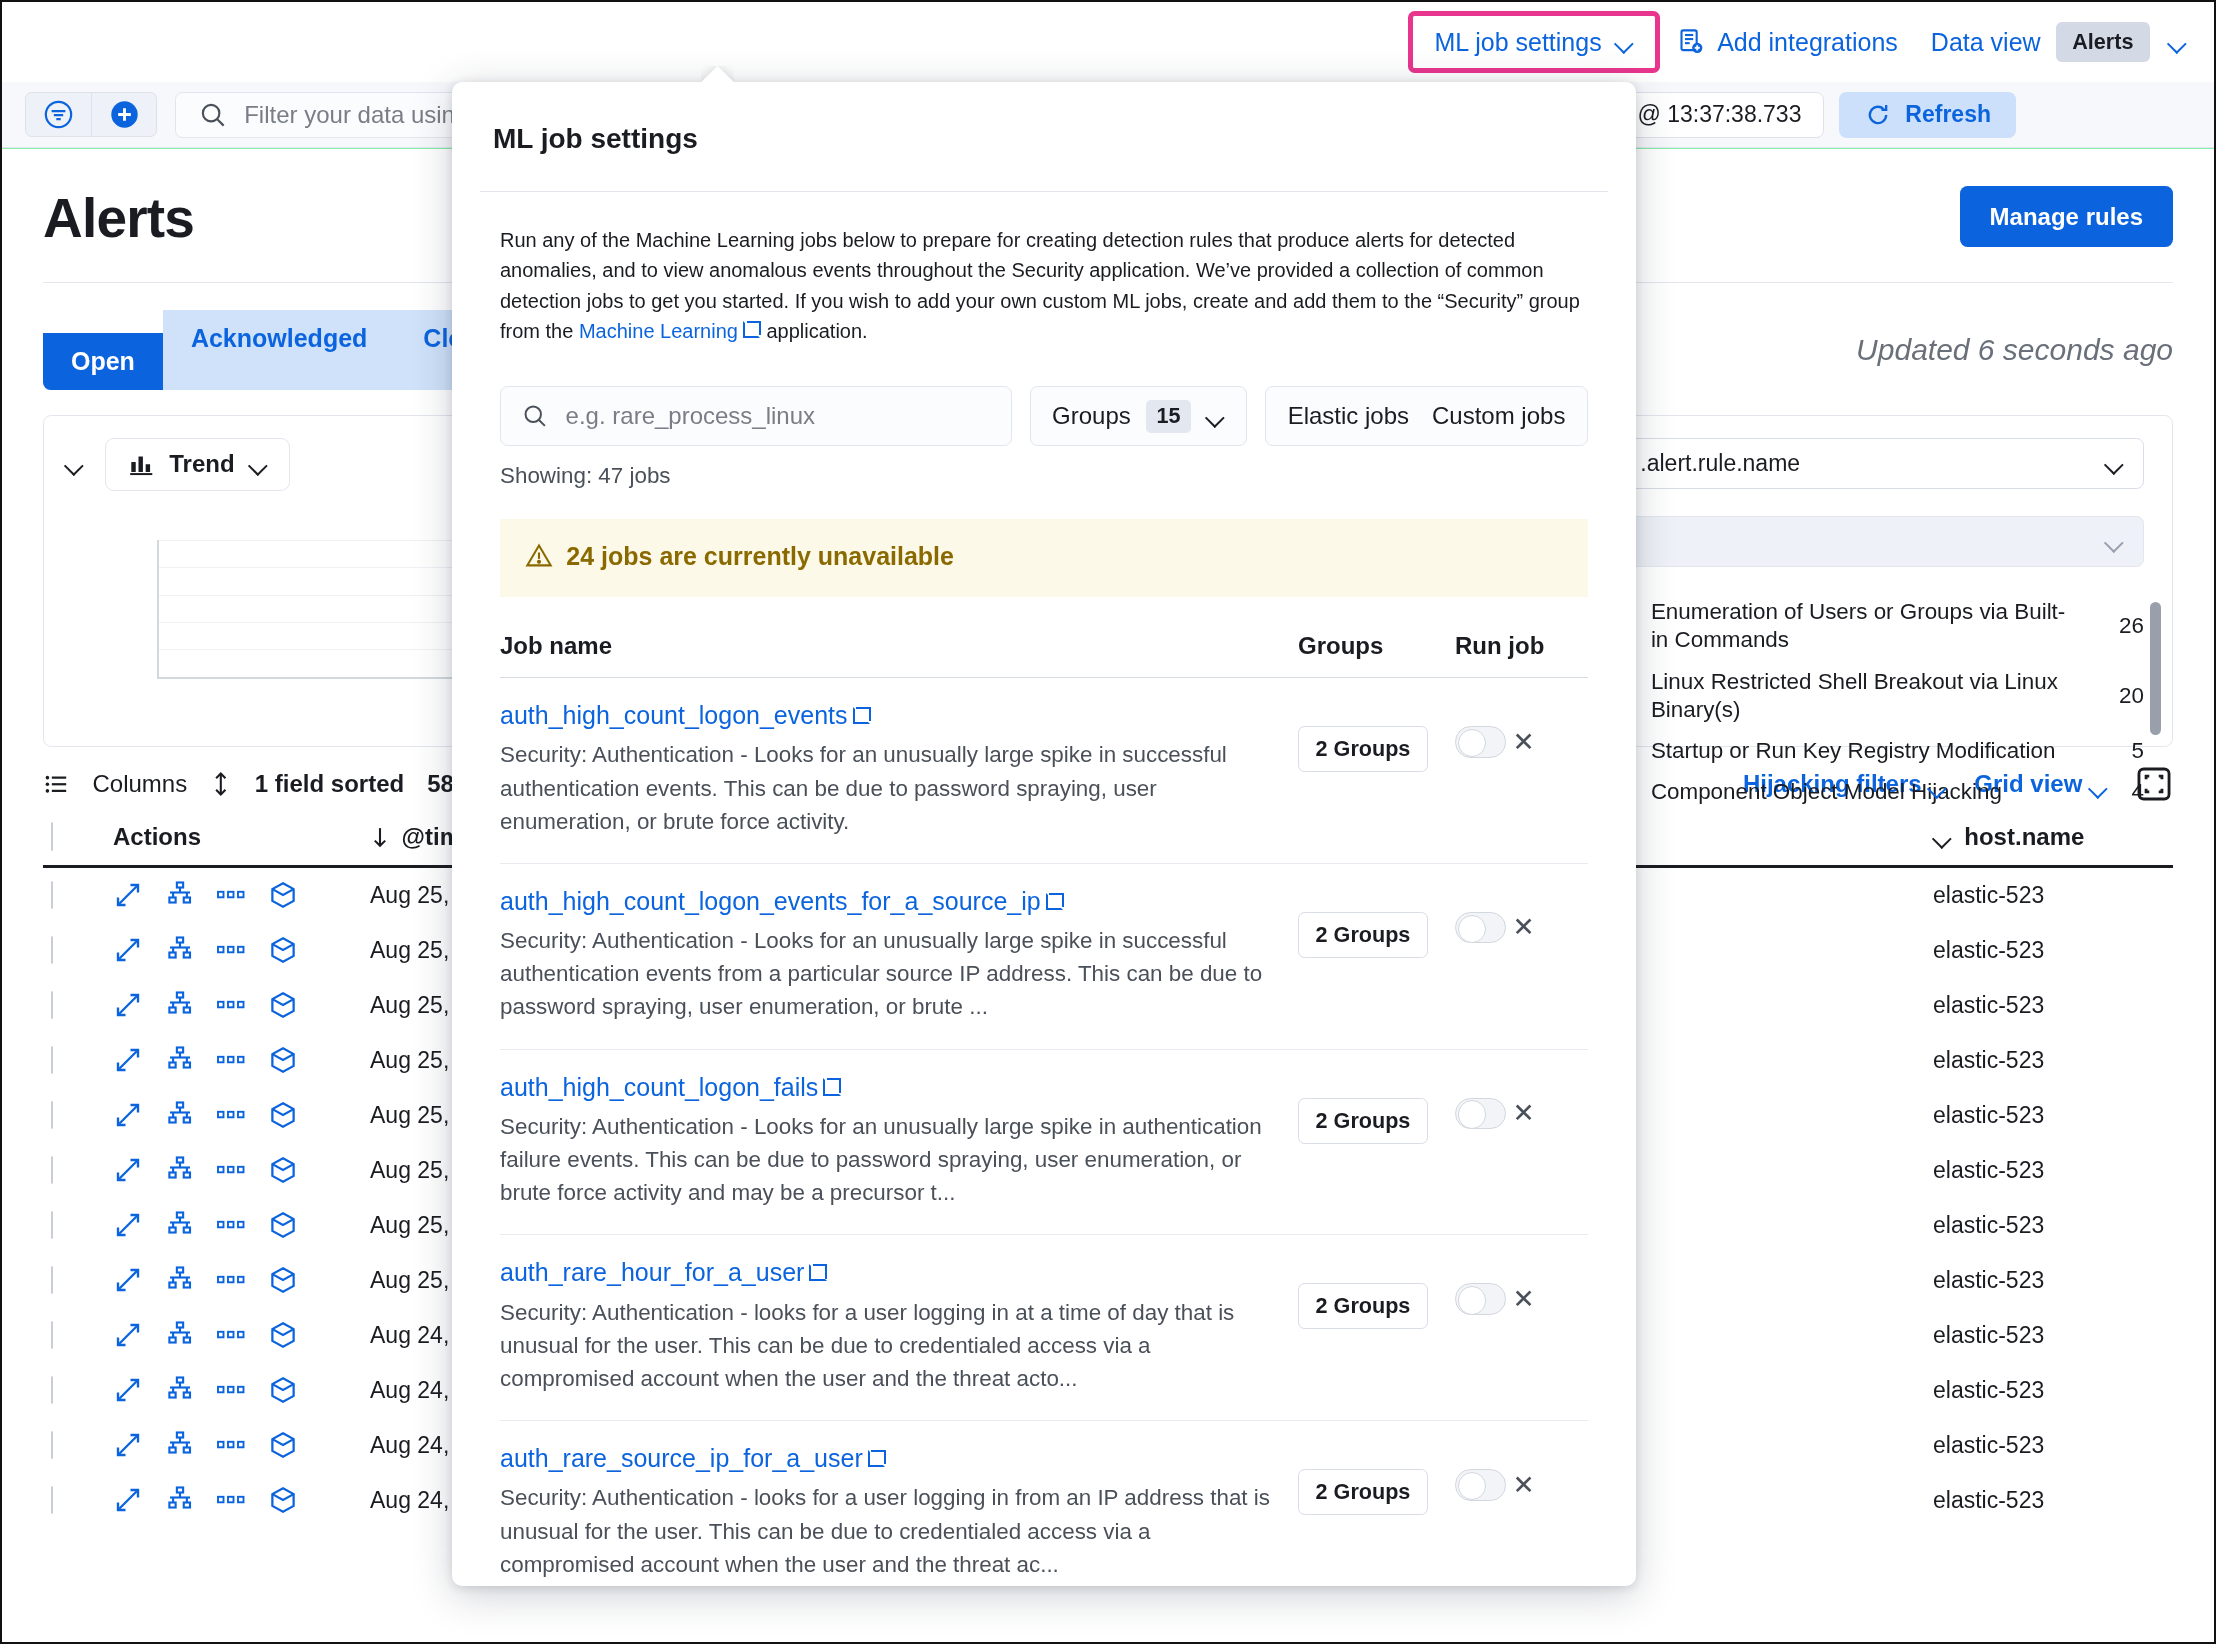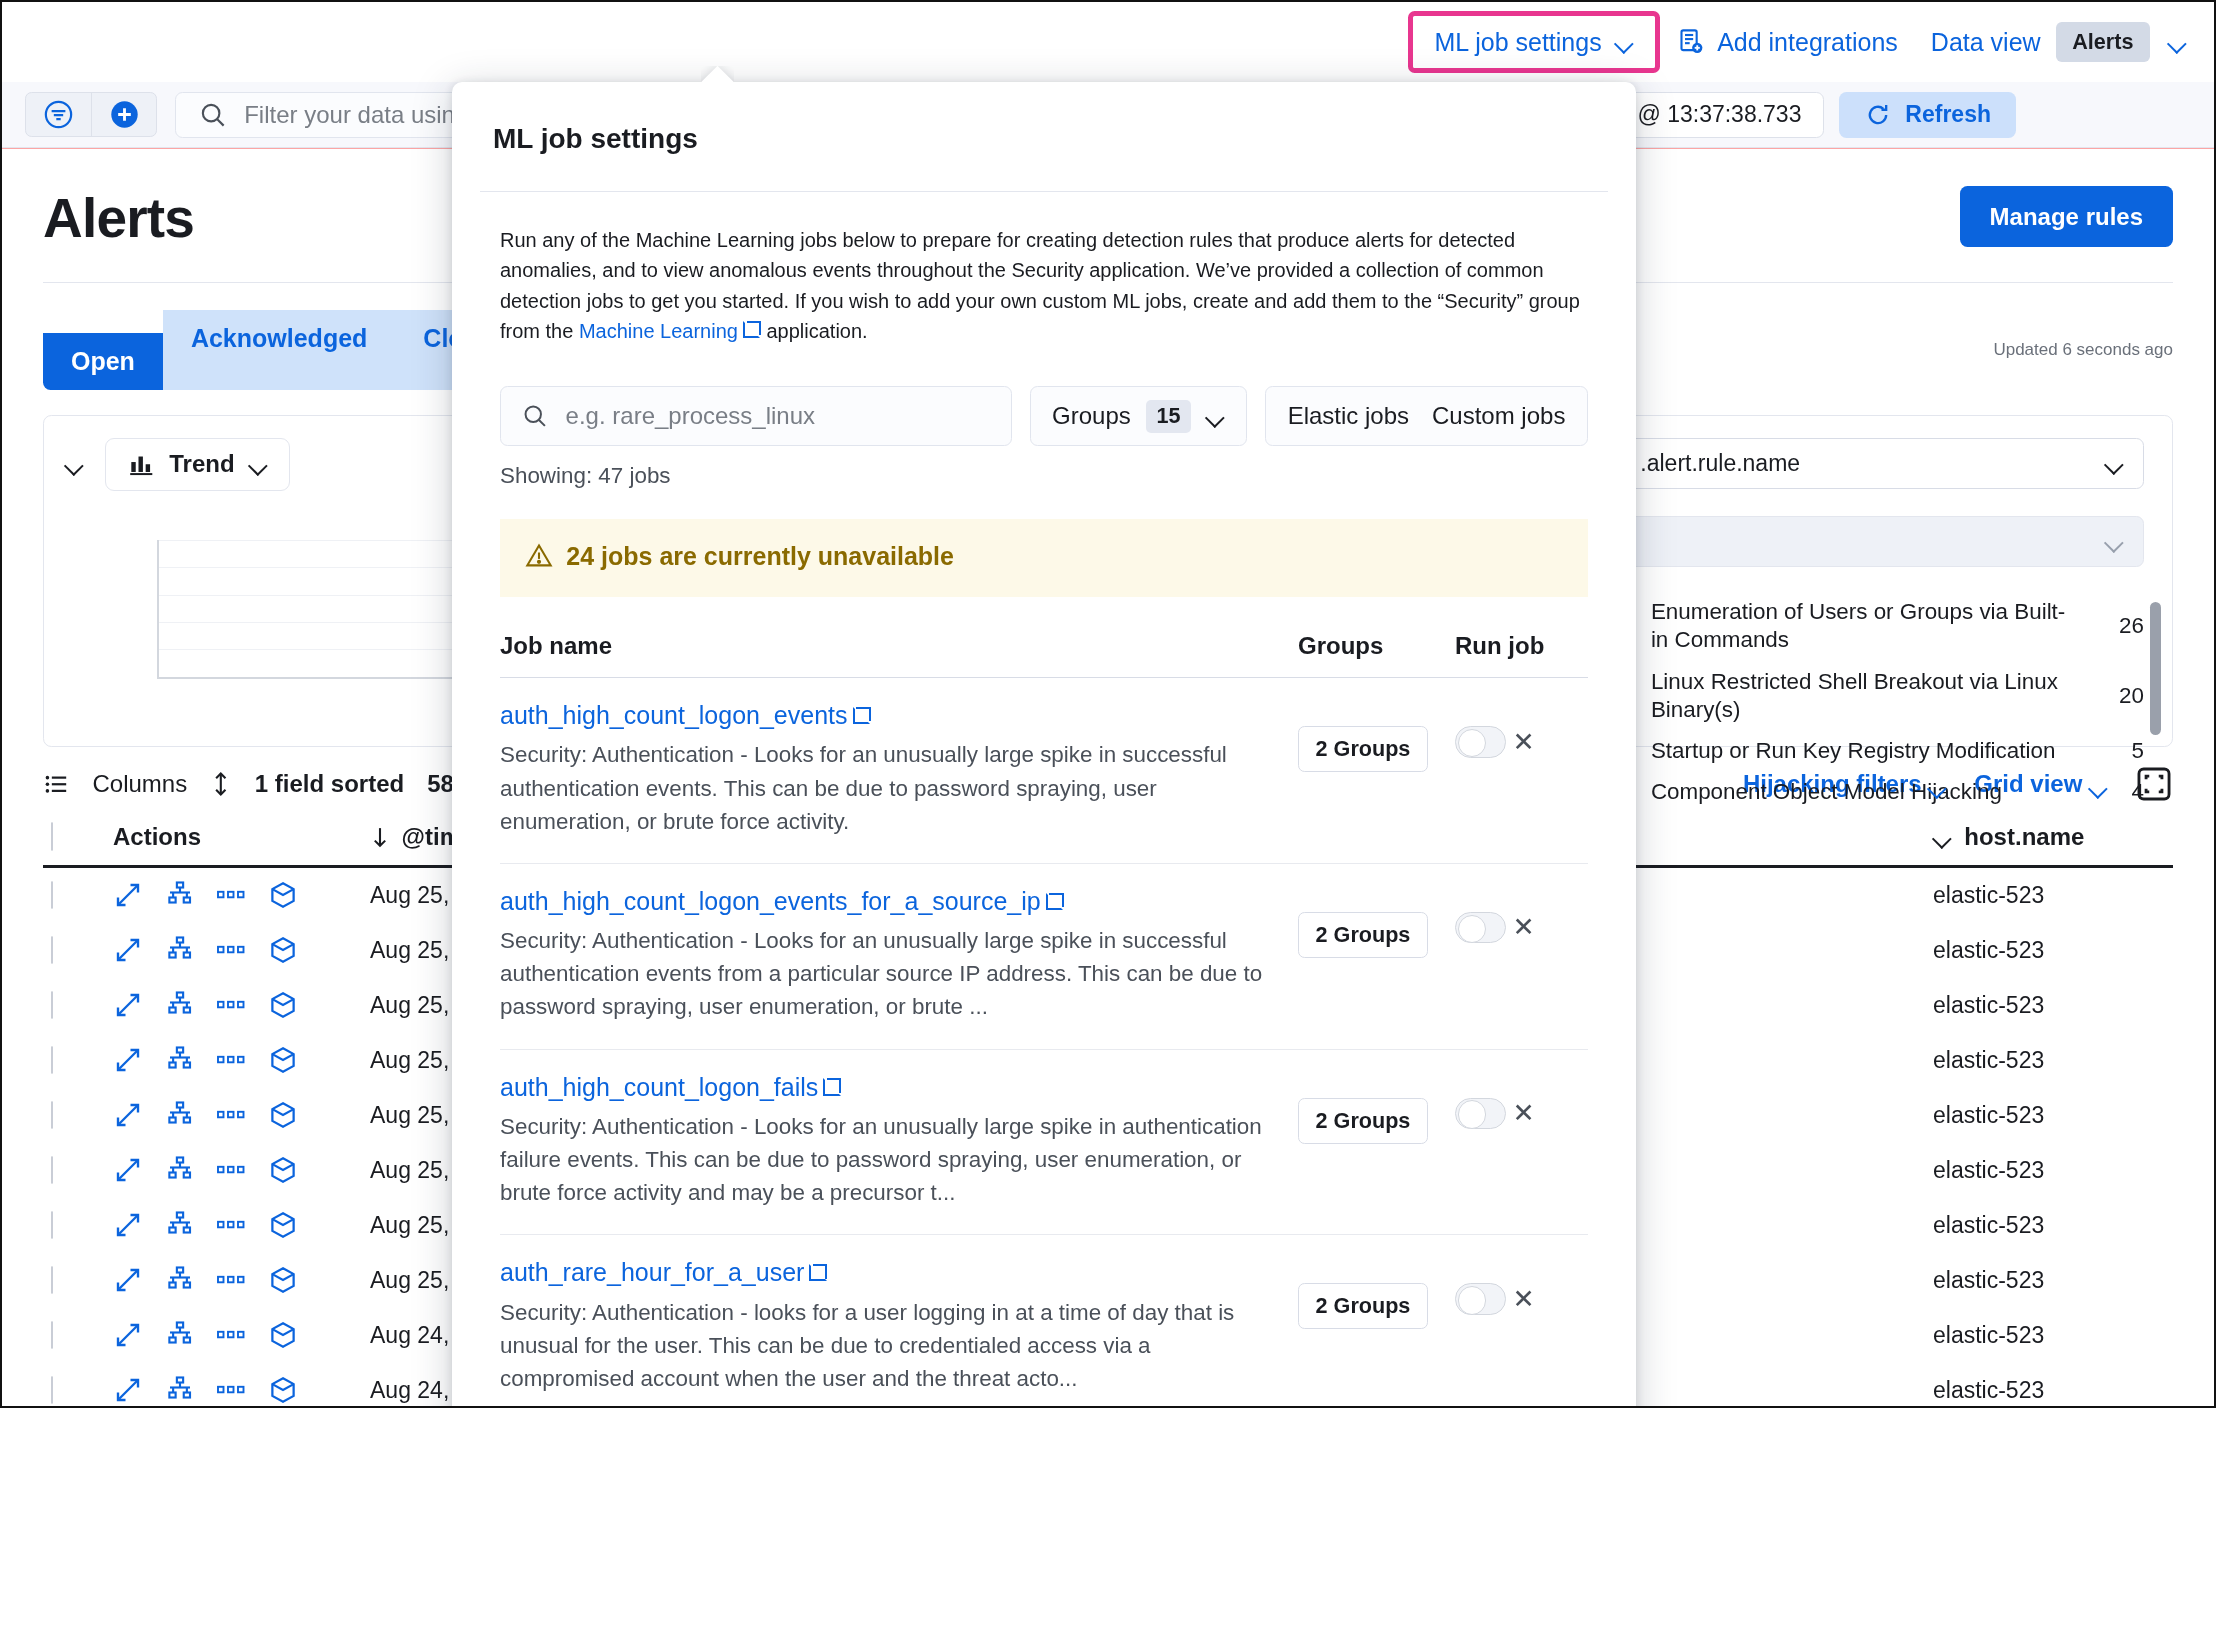--- a/index.html
+++ b/index.html
@@ -4,22 +4,22 @@
 <style>
   * { box-sizing: border-box; margin: 0; padding: 0; }
   html, body {
     width: 2216px; height: 1644px;
     font-family: "Liberation Sans", sans-serif;
     background: #fff;
     overflow: hidden;
   }
   #root {
     position: relative;
-    width: 2216px; height: 1408px;
-    background: #fca5a5;
+    width: 2216px; height: 1644px;
+    background: #86efac;
     border: 2.5px solid #111;
     overflow: hidden;
   }
 
   
   .topbar {
     position: absolute; top: 0; left: 0; right: 0; height: 80px;
     background: #fff;
     display: flex; align-items: center; justify-content: flex-end;
     padding-right: 28px;
@@ -111,21 +111,21 @@
   .tabrow {
     display: flex; align-items: center; justify-content: space-between;
     padding: 28px 41px 0 41px;
   }
   .tabs { display: flex; border-radius: 7.5px; overflow: hidden; }
   .tab {
     background: #CFE2FA; color: #0B64DD; font-size: 25px; font-weight: 600;
     padding: 14px 28px;
   }
   .tab.active { background: #0B64DD; color: #fff; margin-top: 23px; }
-  .updated-txt { color: #6a707a; font-size: 17px; }
+  .updated-txt { color: #6a707a; font-size: 30px; font-style: italic; }
 
   
   .chartpanel {
     margin: 25px 41px 0 41px;
     border: 0.8px solid #E3E6EE; border-radius: 8.3px;
     height: 332px; position: relative; background: #fff;
     display: flex;
   }
   .chart-left { width: 1567px; position: relative; padding: 21.6px 0 0 21.6px; }
   .chart-controls { display: flex; align-items: center; gap: 21.6px; }

